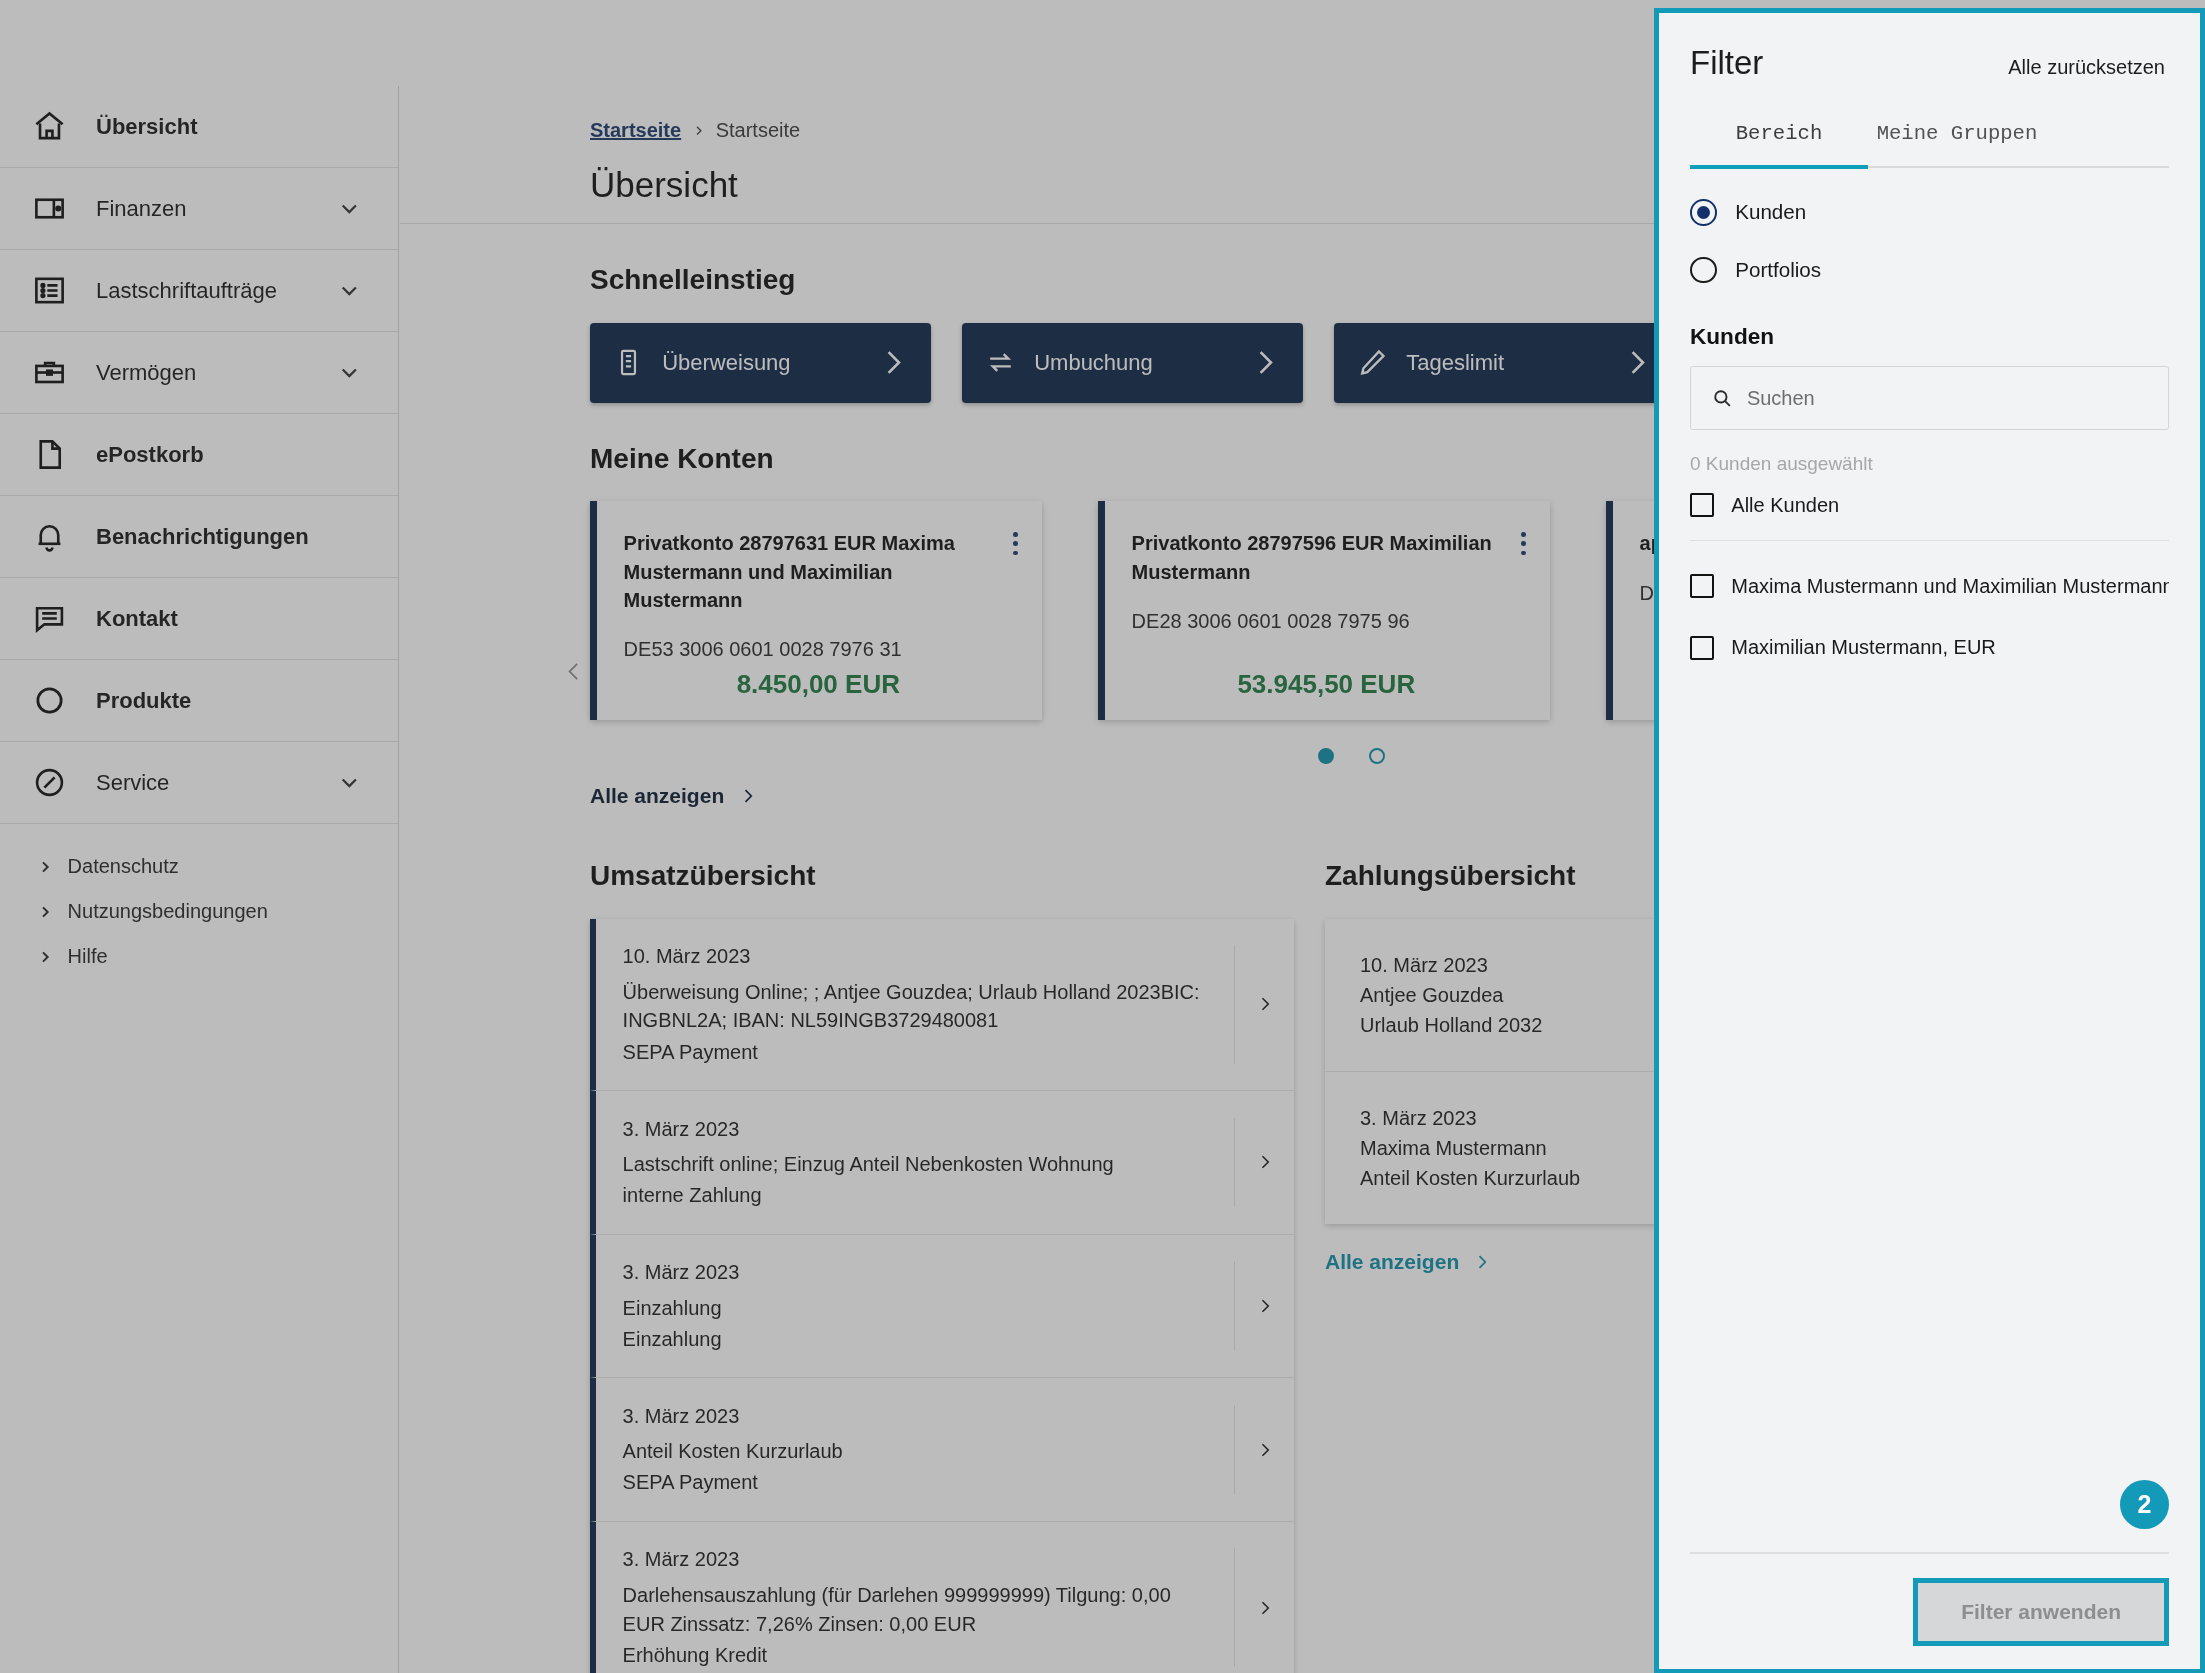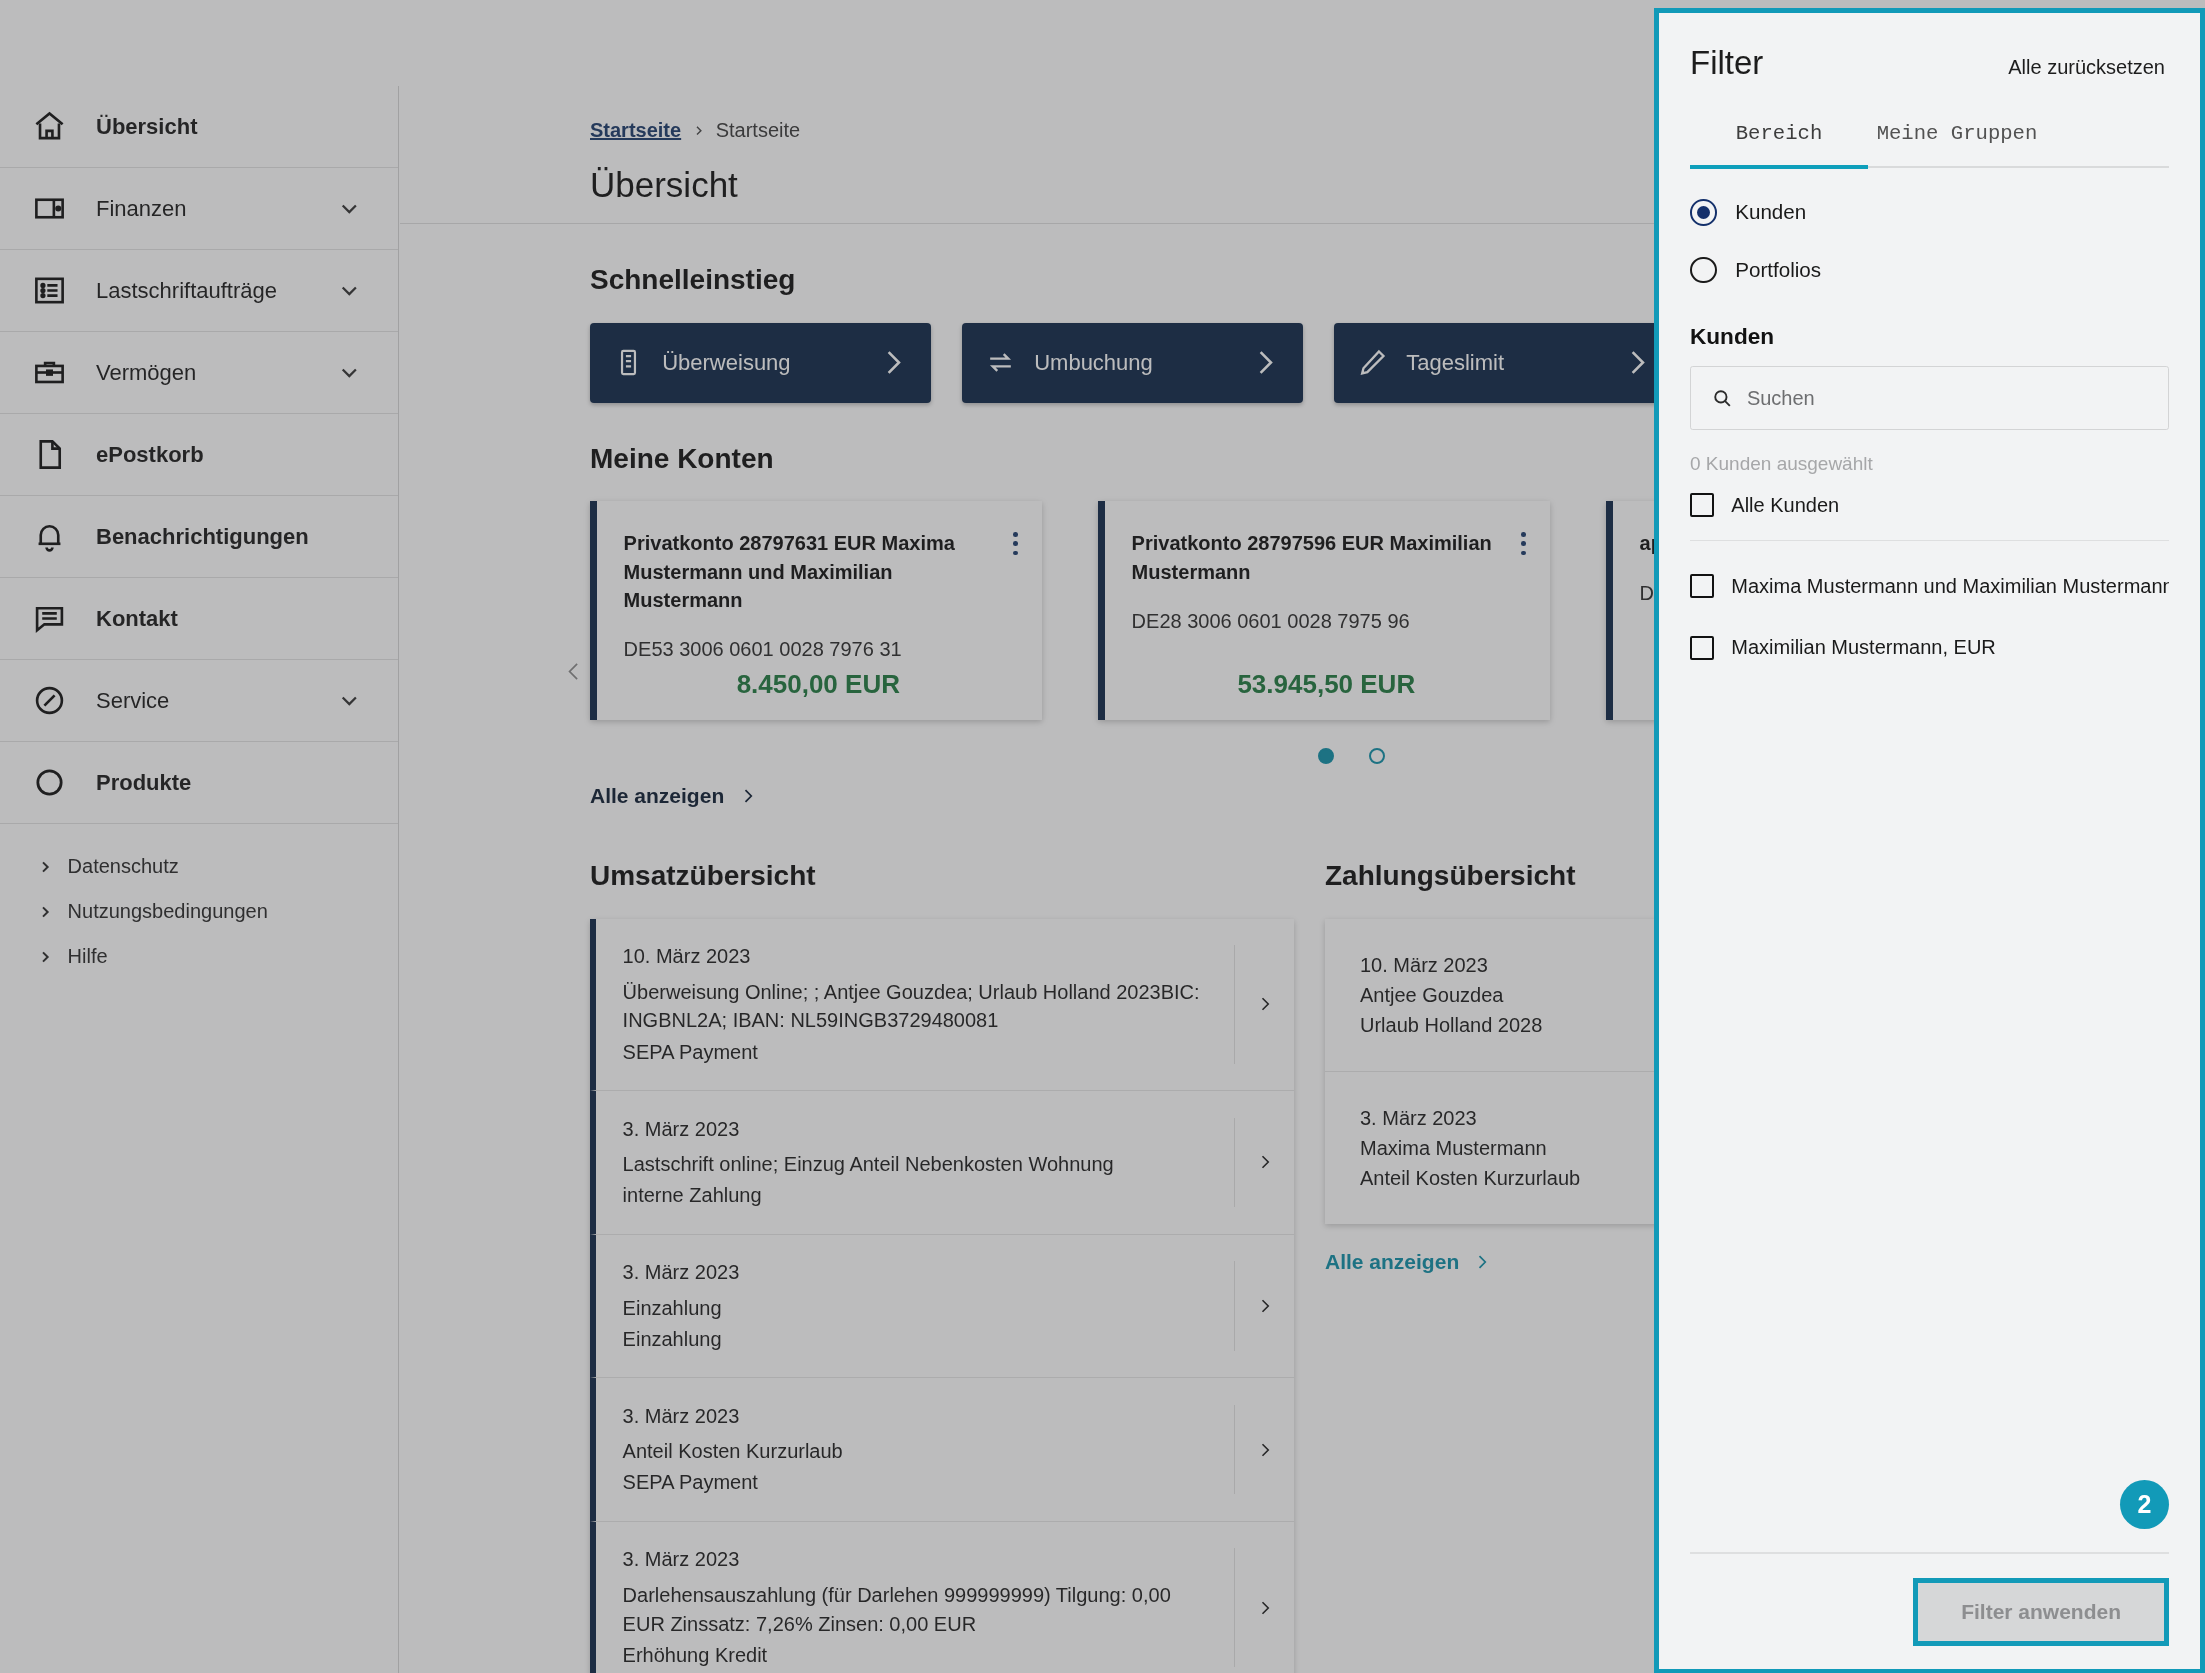--- a/index.html
+++ b/index.html
@@ -256,38 +256,38 @@
           <svg viewBox="0 0 24 24" fill="none" stroke="#111" stroke-width="1.8">
               <path d="M3.5 5h17v11h-12l-5 4z"></path>
               <path d="M7 8.5h10M7 12h10"></path>
             </svg>
         </span>
         <span class="nav-label bold">Kontakt</span>
       </div>
 
       <div class="nav-item">
         <span class="nav-icon">
+          <svg viewBox="0 0 24 24" fill="none" stroke="#111" stroke-width="1.9">
+              <circle cx="12" cy="12" r="8"></circle>
+            </svg>
+        </span>
+        <span class="nav-label bold">Produkte</span>
+      </div>
+
+      <div class="nav-item">
+        <span class="nav-icon">
           <svg viewBox="0 0 24 24" fill="none" stroke="#111" stroke-width="1.8">
               <circle cx="12" cy="12" r="8.5"></circle>
               <path d="M15.5 8.5 10 14l-1.5 1.5L14 10z" fill="#111"></path>
             </svg>
         </span>
         <span class="nav-label">Service</span>
         <svg class="nav-chevron" viewBox="0 0 24 24" fill="none" stroke="#333" stroke-width="2.4">
             <path d="M5 9l7 7 7-7"></path>
           </svg>
-      </div>
-
-      <div class="nav-item">
-        <span class="nav-icon">
-          <svg viewBox="0 0 24 24" fill="none" stroke="#111" stroke-width="1.9">
-              <circle cx="12" cy="12" r="8"></circle>
-            </svg>
-        </span>
-        <span class="nav-label bold">Produkte</span>
       </div>
 
       <div class="sublinks">
         <div class="sublink">
           <svg viewBox="0 0 24 24" fill="none" stroke="#2a2a2a" stroke-width="3">
               <path d="M9 5l7 7-7 7"></path>
             </svg>
           <span class="sublink-label">Datenschutz</span>
         </div>
         <div class="sublink">
@@ -463,21 +463,21 @@
             </div>
           </div>
         </div>
 
         <div class="col-pay">
           <div class="sec-title">Zahlungsübersicht</div>
           <div class="list-card">
             <div class="pay-row">
               <div class="pay-line">10. März 2023</div>
               <div class="pay-line">Antjee Gouzdea</div>
-              <div class="pay-line">Urlaub Holland 2028</div>
+              <div class="pay-line">Urlaub Holland 2032</div>
             </div>
             <div class="pay-row">
               <div class="pay-line">3. März 2023</div>
               <div class="pay-line">Maxima Mustermann</div>
               <div class="pay-line">Anteil Kosten Kurzurlaub</div>
             </div>
           </div>
           <div class="pay-showall">
             <span class="pay-showall-label">Alle anzeigen</span>
             <svg viewBox="0 0 24 24" fill="none" stroke="#0e8fa8" stroke-width="2.4">

